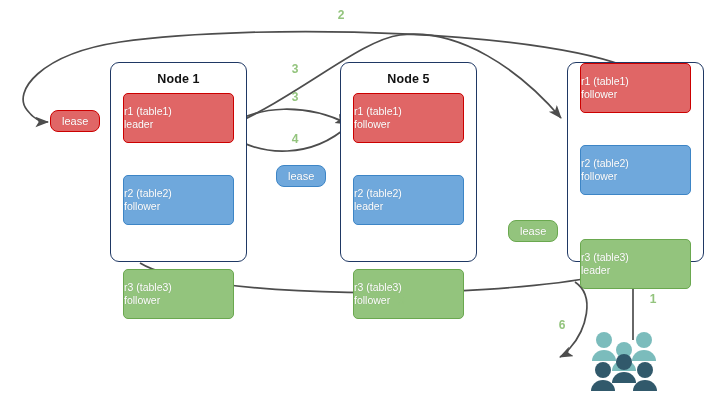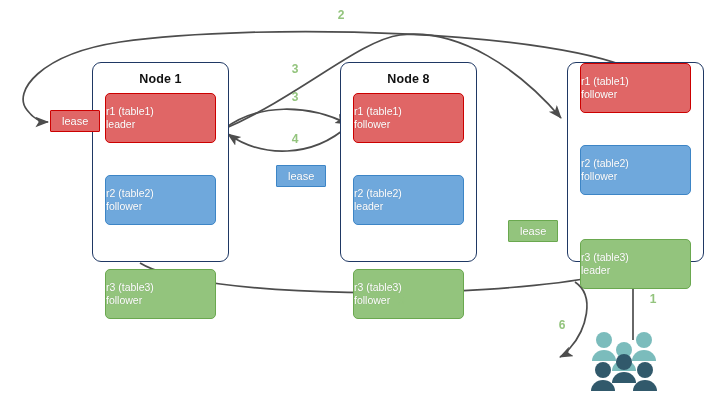--- a/index.html
+++ b/index.html
@@ -62,21 +62,21 @@
   .replica:last-child { margin-bottom: 0; margin-top: 44px; }
   .replica .ln { display: block; }
   .rep-red   { background: #e06666; border: 1.6px solid #cc0000; }
   .rep-blue  { background: #6fa8dc; border: 1.6px solid #3d85c6; margin-top: 32px; }
   .rep-green { background: #93c47d; border: 1.6px solid #6aa84f; }
 
   
   .lease {
     position: absolute;
     box-sizing: border-box;
-    border-radius: 1px;
+    border-radius: 8px;
     height: 22px;
     padding: 0 11px;
     display: flex;
     align-items: center;
     justify-content: center;
     color: #ffffff;
     font-size: 11px;
     text-shadow: 0 0 1px rgba(0,0,0,0.18);
     white-space: nowrap;
   }
@@ -126,40 +126,40 @@
       <path d="M348,126 C312,158 262,158 228,134"></path>
 
       <path d="M140,263 C200,300 480,300 600,276 C630,270 648,270 655,266"></path>
 
       <path d="M633,340 L633,268"></path>
 
       <path d="M575,282 C596,296 586,330 570,348 C565,354 562,356 560,357"></path>
     </g>
   </svg>
 
-  <div class="node" style="left:92px; top:62px; width:137px; height:200px;">
+  <div class="node" style="left:110px; top:62px; width:137px; height:200px;">
     <div class="node-title">Node 1</div>
     <div class="replicas">
       <div class="replica rep-red">
         <span class="ln">r1 (table1)</span>
         <span class="ln">leader</span>
       </div>
       <div class="replica rep-blue">
         <span class="ln">r2 (table2)</span>
         <span class="ln">follower</span>
       </div>
       <div class="replica rep-green">
         <span class="ln">r3 (table3)</span>
         <span class="ln">follower</span>
       </div>
     </div>
   </div>
 
   <div class="node" style="left:340px; top:62px; width:137px; height:200px;">
-    <div class="node-title">Node 8</div>
+    <div class="node-title">Node 5</div>
     <div class="replicas">
       <div class="replica rep-red">
         <span class="ln">r1 (table1)</span>
         <span class="ln">follower</span>
       </div>
       <div class="replica rep-blue">
         <span class="ln">r2 (table2)</span>
         <span class="ln">leader</span>
       </div>
       <div class="replica rep-green">

